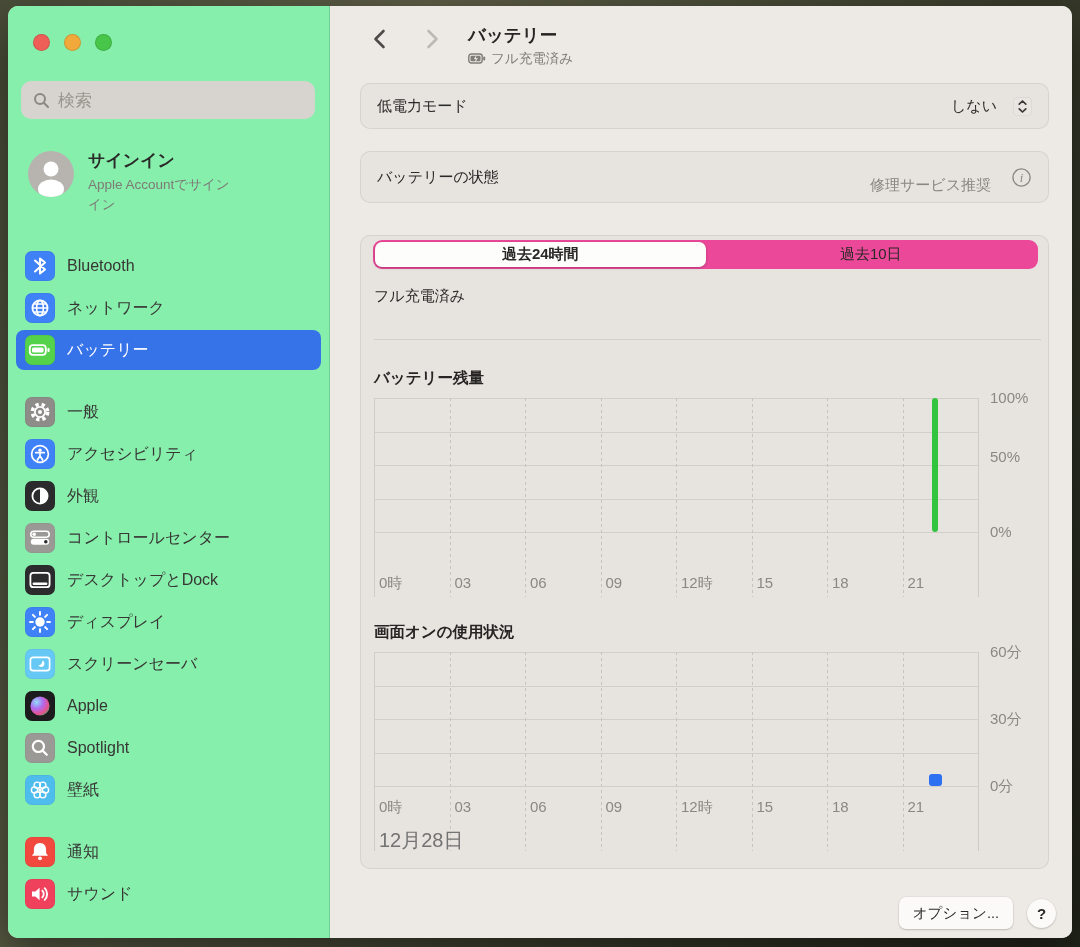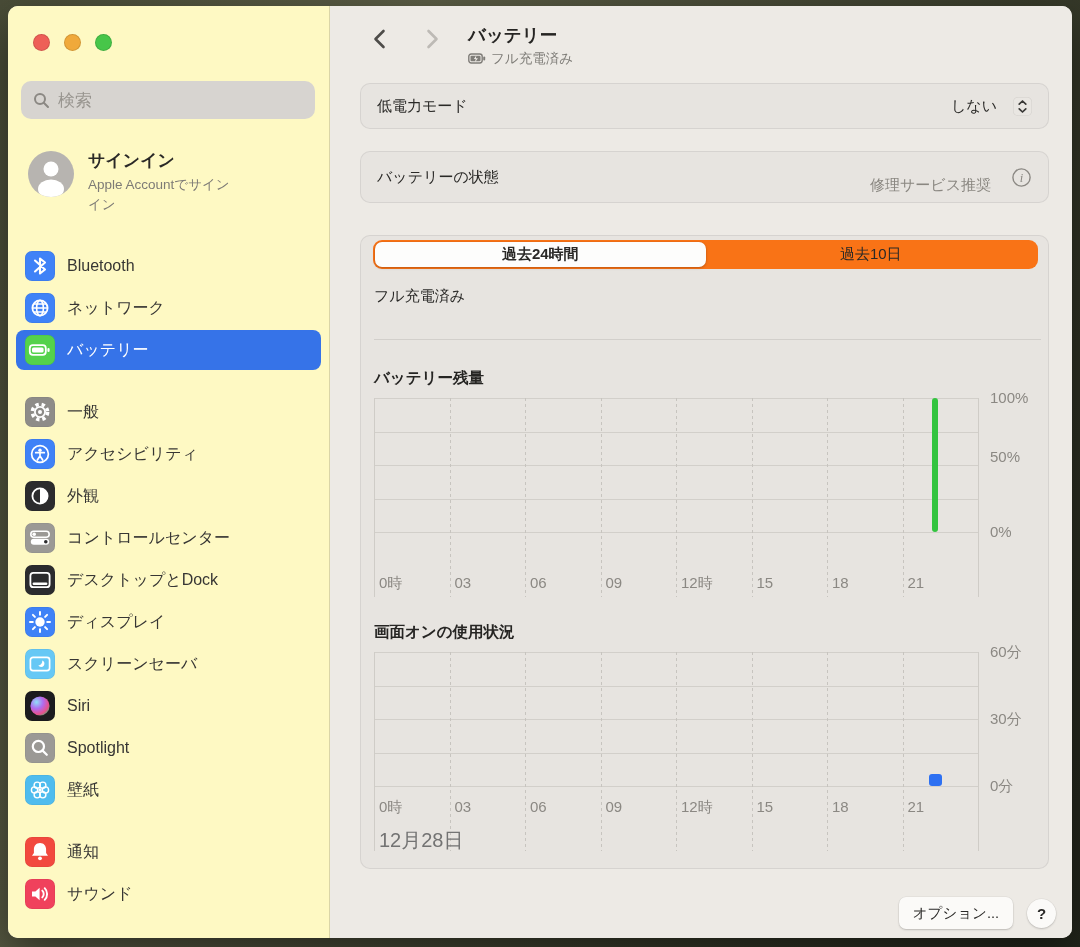--- a/index.html
+++ b/index.html
@@ -11,21 +11,21 @@
     -webkit-font-smoothing:antialiased;
   }
   .window {
     position:absolute; left:8px; top:6px; width:1064px; height:932px;
     border-radius:10px; overflow:hidden; display:flex;
     box-shadow:0 18px 48px rgba(0,0,0,.5);
     background:#edeae5;
   }
   
   .sidebar {
-    width:322px; min-width:322px; background:#fef9c3;
+    width:322px; min-width:322px; background:#86efac;
     border-right:1px solid rgba(0,0,0,.14);
     padding-top:28px; position:relative;
   }
   .traffic { display:flex; gap:14px; padding-left:25px; }
   .tl { width:17px; height:17px; border-radius:50%; display:inline-block; border:.5px solid rgba(0,0,0,.12); }
   .tl.red{ background:#ee5f57; } .tl.yellow{ background:#f0a93a; } .tl.green{ background:#47c649; }
   .search {
     margin:30px 14px 0 13px; height:38px; background:#d7d4d0; border-radius:10px;
     display:flex; align-items:center; padding:0 12px; gap:8px;
   }
@@ -72,21 +72,21 @@
   .row-right { display:flex; align-items:center; gap:16px; }
   .pop-value { font-size:15px; color:#2a2927; }
   .stepper {
     width:19px; height:19px; border-radius:5px; background:#e9e6e2;
     box-shadow:inset 0 0 0 .5px rgba(0,0,0,.1);
     display:flex; align-items:center; justify-content:center;
   }
   .health-val { font-size:15px; color:#8a8781;margin-top:16px; }
   .card.big { margin-top:32px; height:634px; padding:4px 0 0 13px; position:relative; }
   .segctl {
-    margin:0 10px 0 -1px; margin-left:-1px; height:29px; background:#f97316; border-radius:9px;
+    margin:0 10px 0 -1px; margin-left:-1px; height:29px; background:#ec4899; border-radius:9px;
     display:flex; position:relative; padding:2px;
   }
   .segctl { margin-left:-1px; width:665px; }
   .seg {
     flex:1; display:flex; align-items:center; justify-content:center;
     font-size:15px; color:#2a2927; border-radius:7px; position:relative;
   }
   .seg.sel { background:#fdfdfc; box-shadow:0 1px 3px rgba(0,0,0,.22), 0 0 0 .5px rgba(0,0,0,.04); font-weight:600; }
   .charge-status { margin-top:18px; font-size:15px; color:#2a2927; }
   .big-divider { margin-top:33px; margin-right:7px; height:1px; background:rgba(0,0,0,.09); }
@@ -258,21 +258,21 @@
                 <radialGradient id="sg" cx="32%" cy="30%" r="85%">
                   <stop offset="0%" stop-color="#8fe0f7"></stop>
                   <stop offset="40%" stop-color="#b06cf0"></stop>
                   <stop offset="75%" stop-color="#e8508c"></stop>
                   <stop offset="100%" stop-color="#2fc06c"></stop>
                 </radialGradient>
               </defs>
               <circle cx="15" cy="15" r="9.6" fill="url(#sg)"></circle>
             </svg>
           </span>
-          <span class="nav-label">Siri</span>
+          <span class="nav-label">Apple</span>
         </div>
         <div class="nav-item">
           <span class="tile" style="background: rgb(155, 153, 149);">
             <svg width="30" height="30" viewBox="0 0 30 30" fill="none">
               <circle cx="13.4" cy="13.4" r="5.6" stroke="#fff" stroke-width="2.2"></circle>
               <path d="M17.6 17.6 L21.8 21.8" stroke="#fff" stroke-width="2.2" stroke-linecap="round"></path>
             </svg>
           </span>
           <span class="nav-label">Spotlight</span>
         </div>

